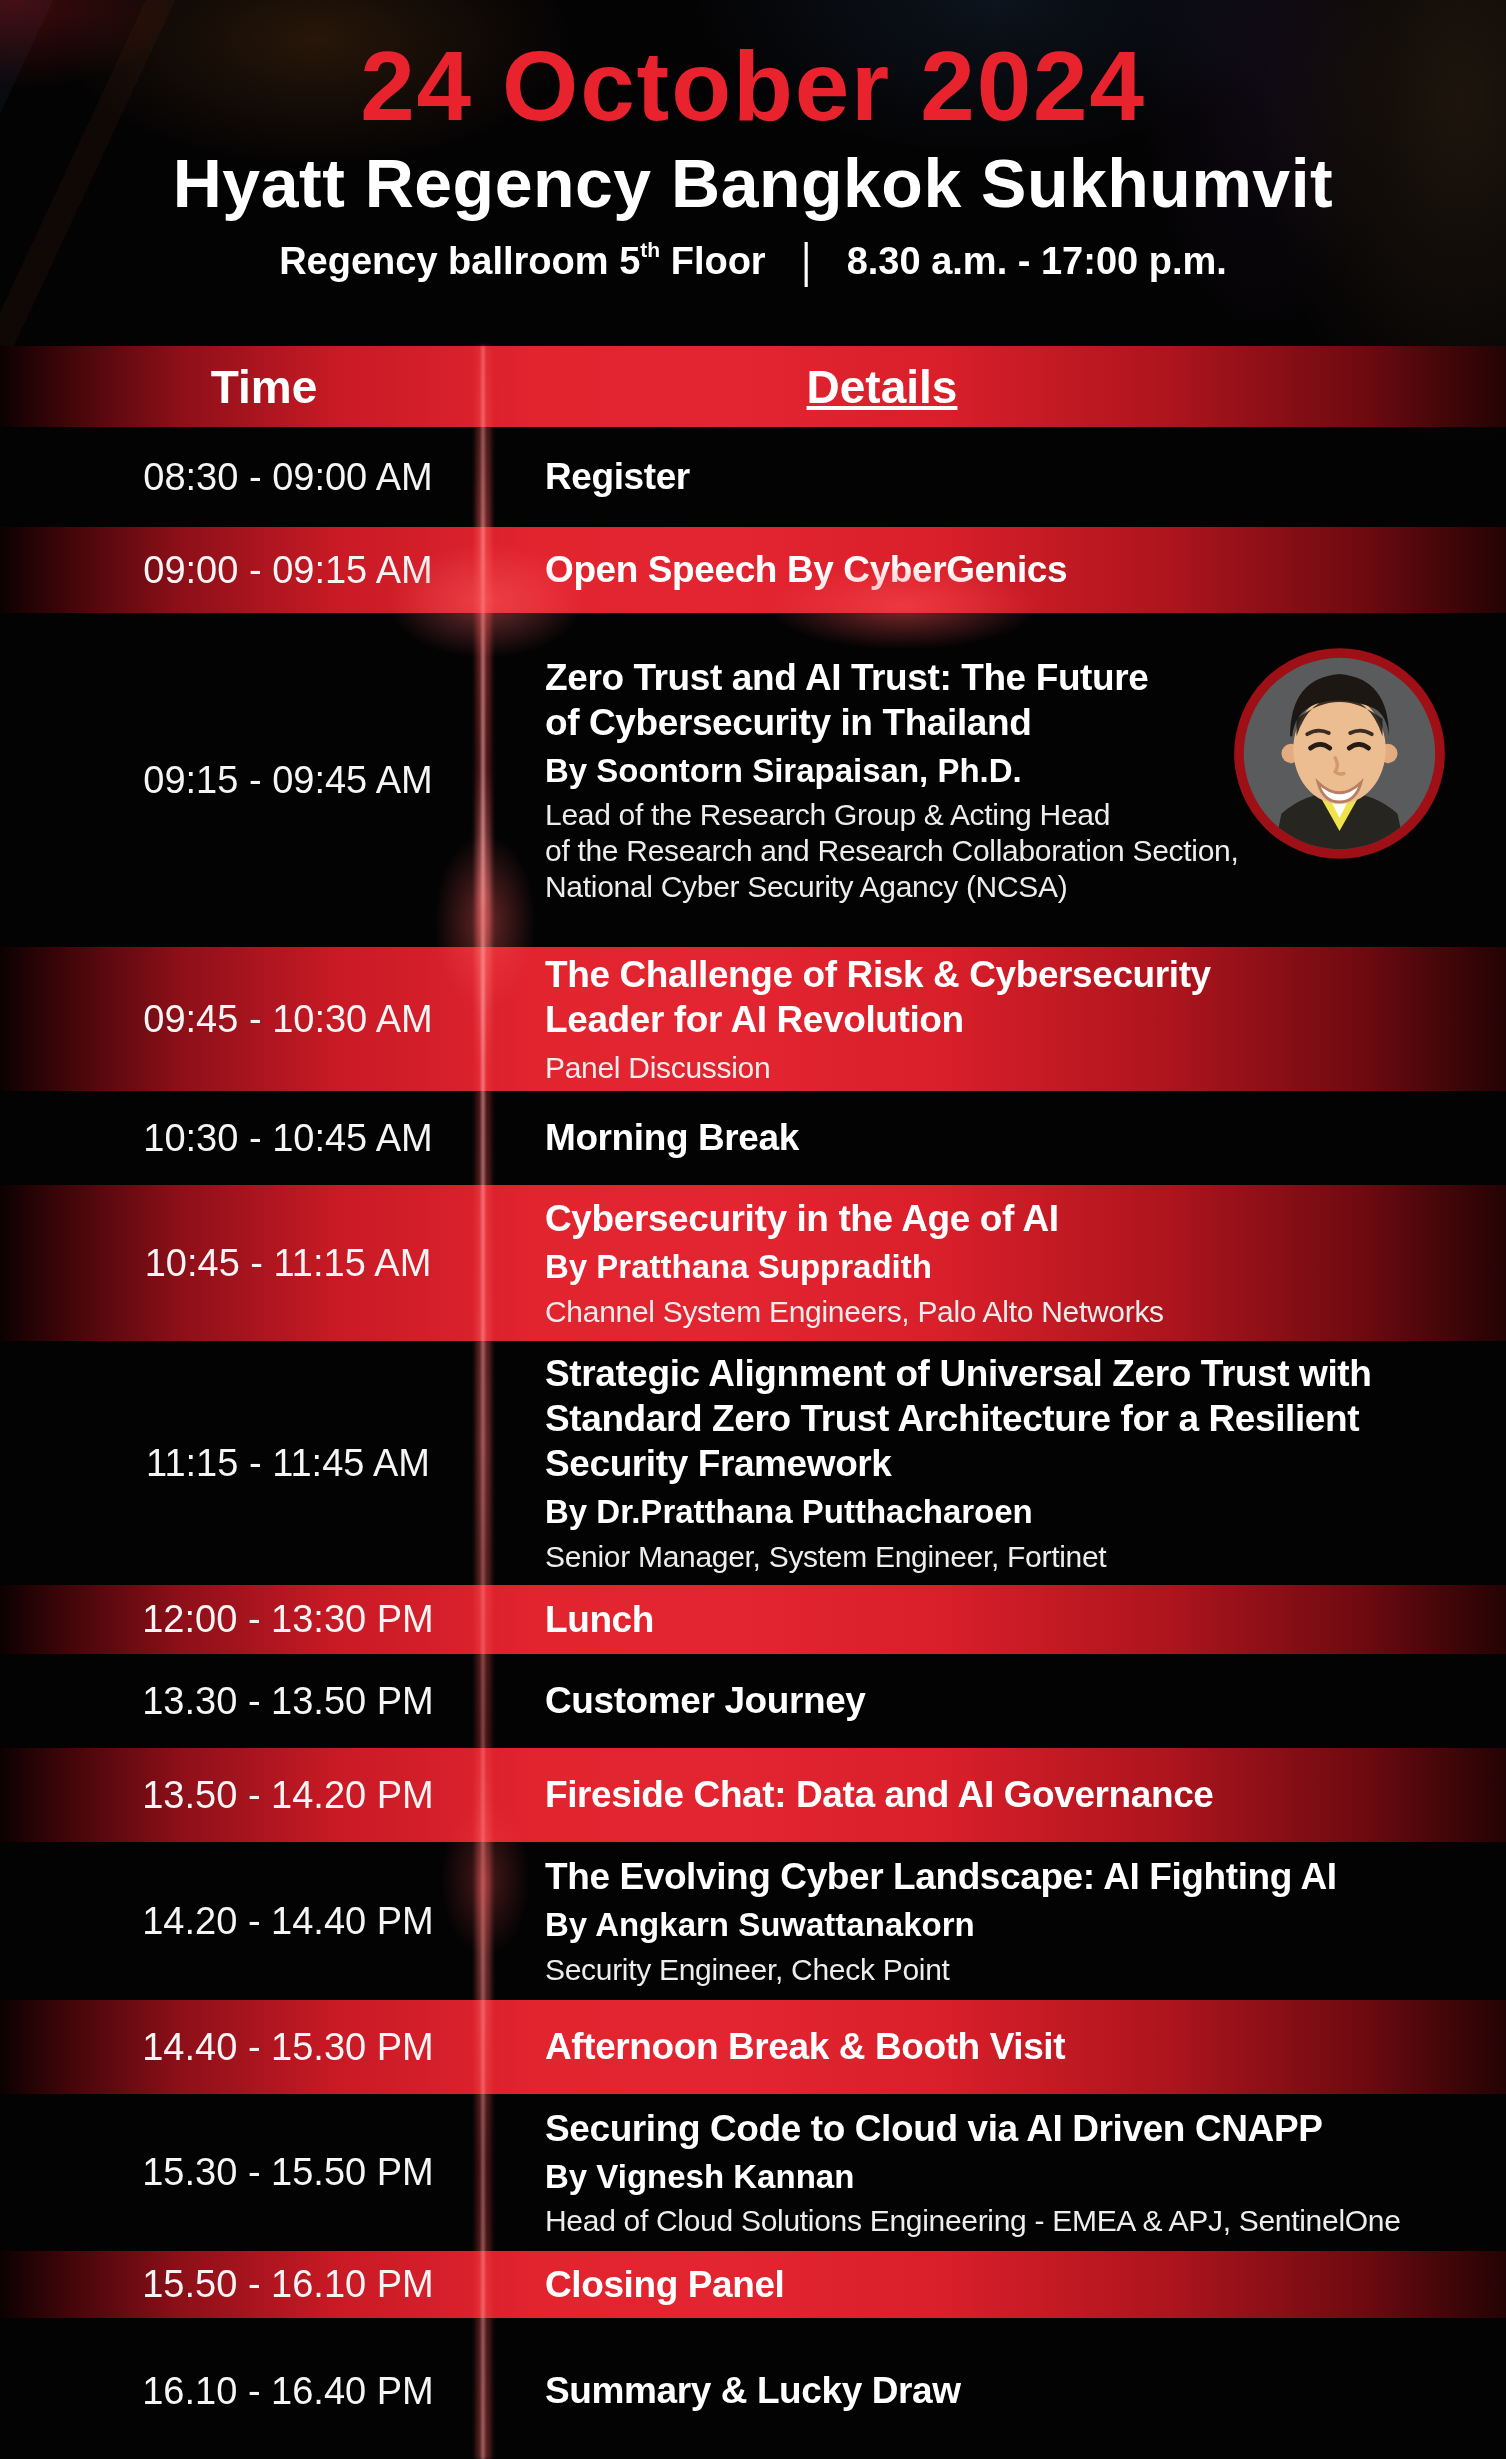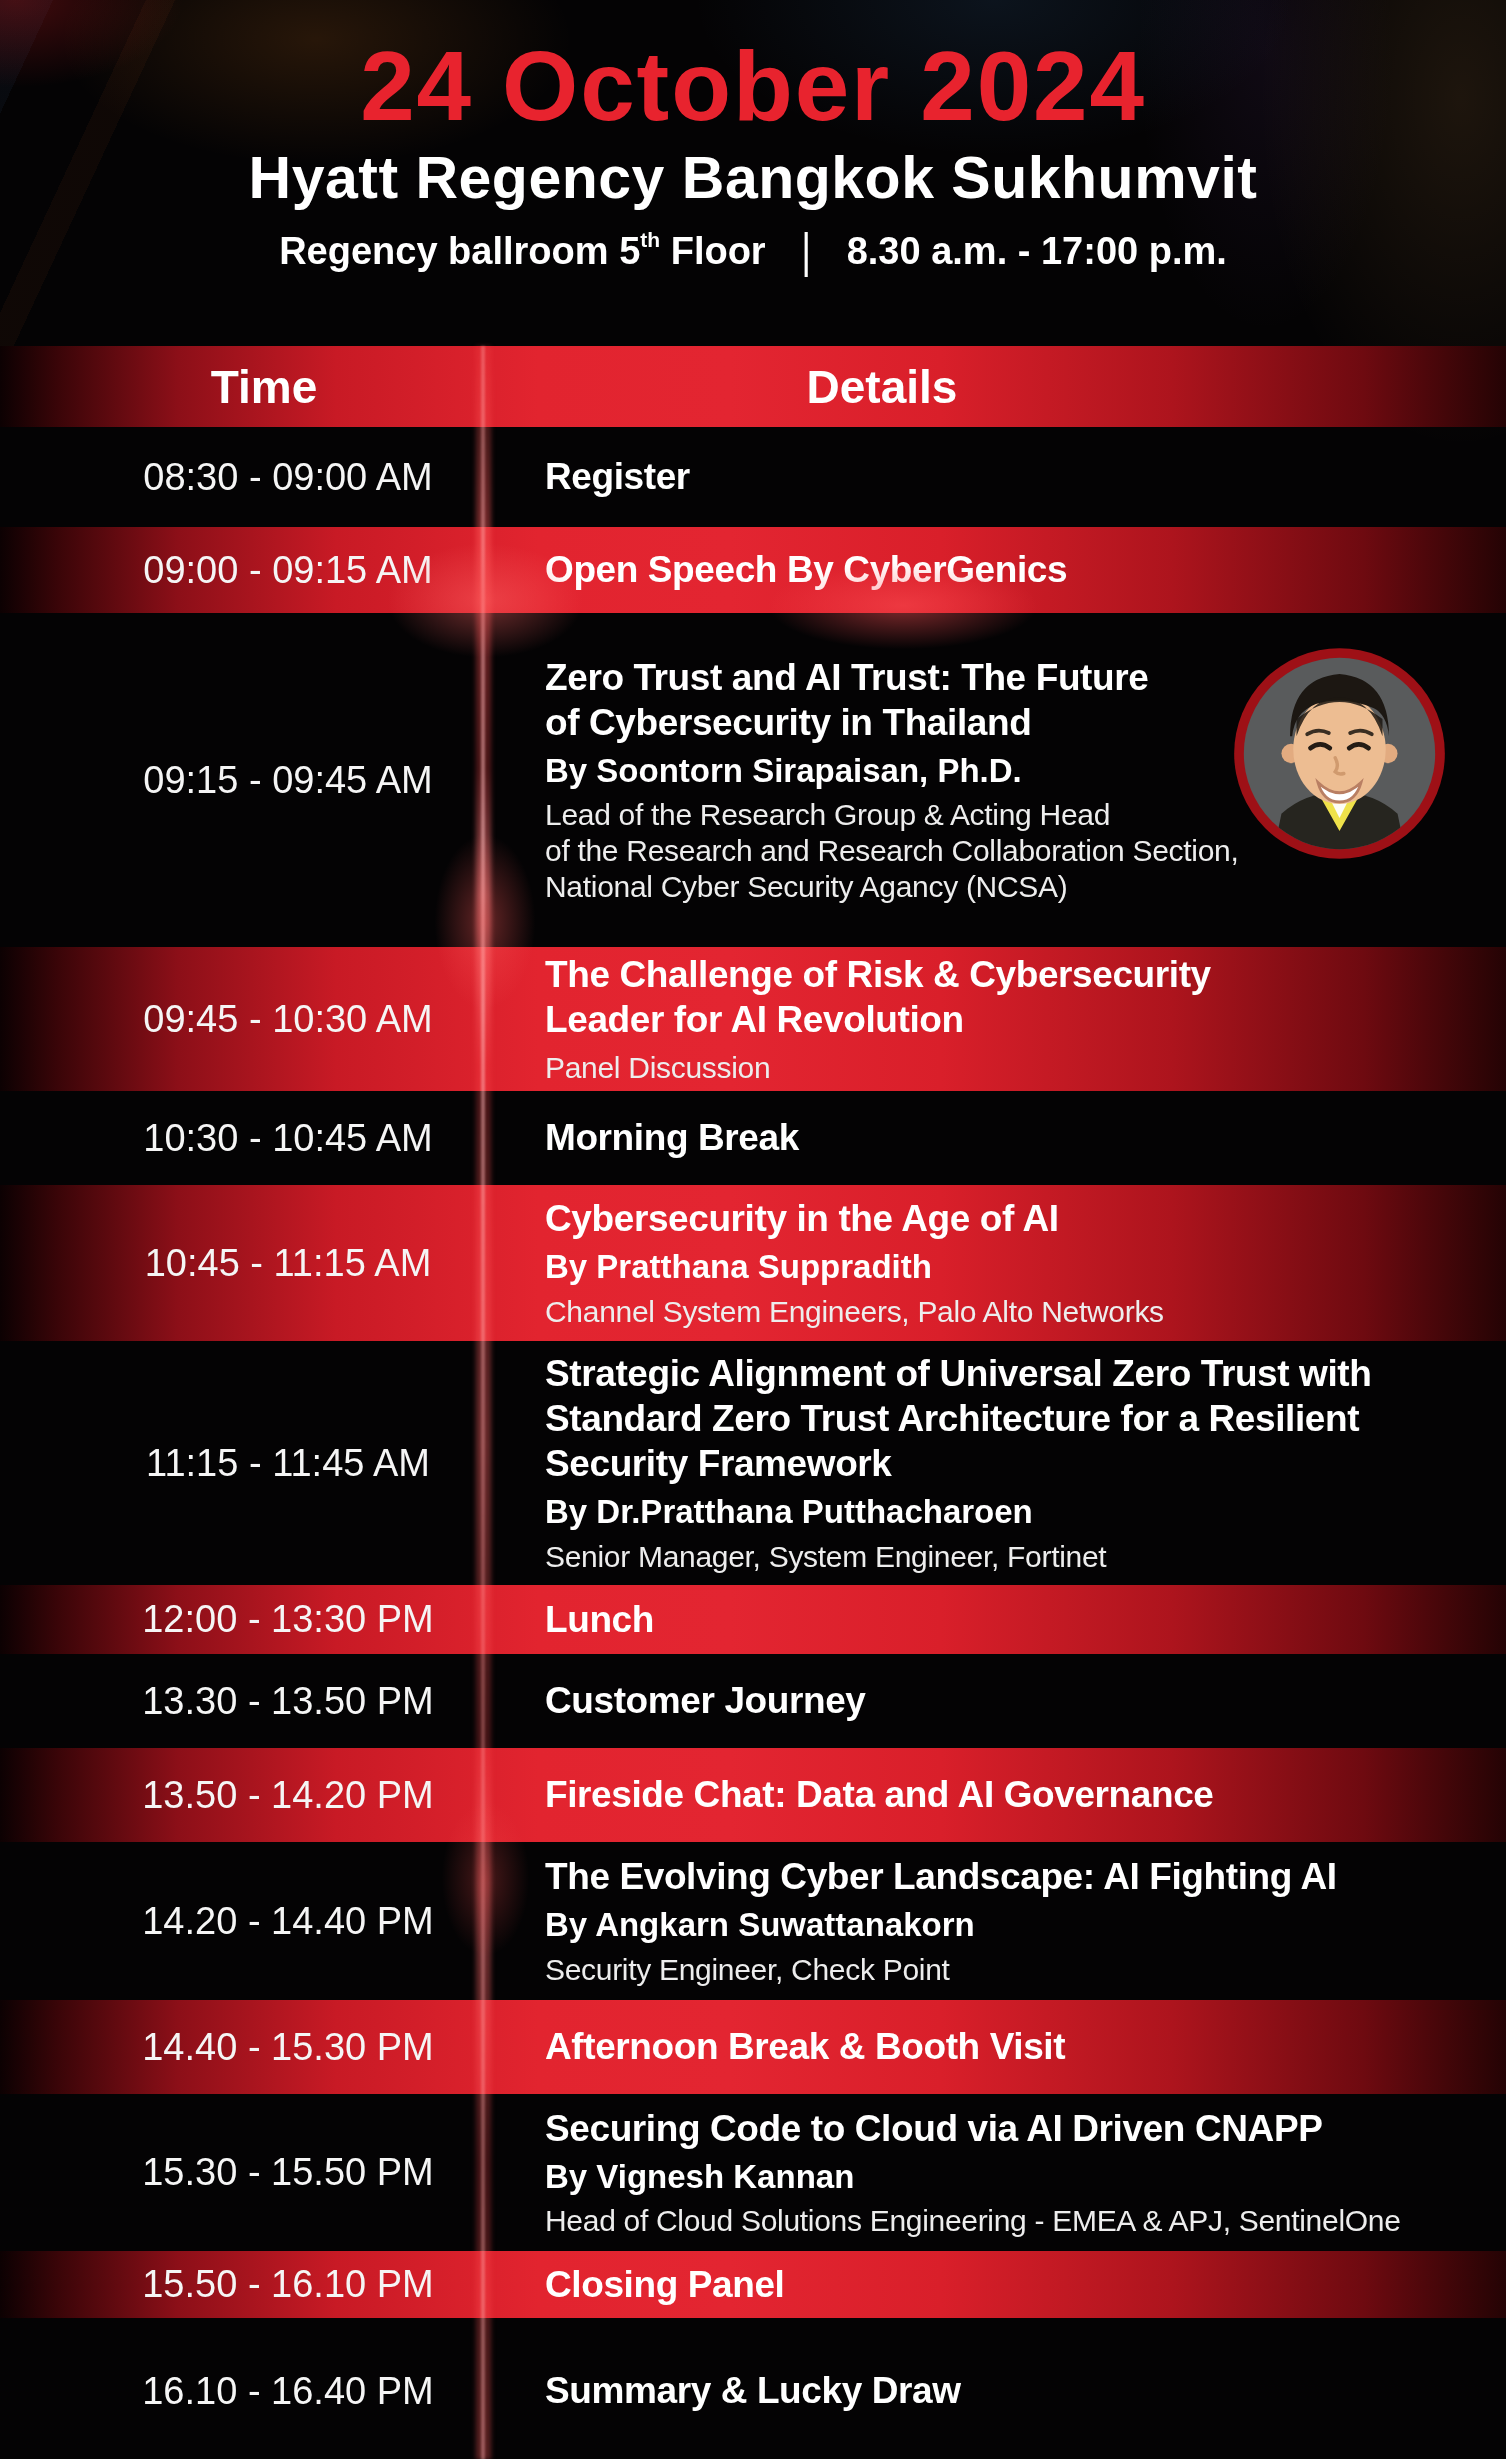--- a/index.html
+++ b/index.html
@@ -8,31 +8,31 @@
     radial-gradient(413px 202px at 21% 1.6%, rgba(255,140,40,.14), transparent 62%),
     radial-gradient(500px 259px at 66% 0%, rgba(70,140,210,.12), transparent 60%),
     radial-gradient(288px 500px at 97% 4%, rgba(255,180,90,.10), transparent 70%),
     radial-gradient(240px 125px at 1% 0%, rgba(225,30,35,.28), transparent 70%),
     radial-gradient(183px 403px at 84% 2%, rgba(120,70,160,.10), transparent 70%),
     linear-gradient(115deg, rgba(45,75,115,.10) 0 2%, transparent 2% 5.5%, rgba(160,70,25,.07) 5.5% 6.6%, transparent 6.6% 100%),
     #040304;}
   
   .hdr{position:relative;height:346px;text-align:center;}
   .hdr-date{margin:0;padding-top:35px;font-size:98px;line-height:1.05;font-weight:bold;letter-spacing:1.9px;color:#e8232e;}
-  .hdr-venue{margin:7.7px 0 0 0;font-size:59px;line-height:1.1;font-weight:bold;color:#fff;letter-spacing:0.5px;}
+  .hdr-venue{margin:7.7px 0 0 0;font-size:68px;line-height:1.1;font-weight:bold;color:#fff;letter-spacing:0.5px;}
   .hdr-loc{margin-top:17.3px;font-size:38px;font-weight:bold;color:#fff;}
   .hdr-loc sup{font-size:21px;vertical-align:17.3px;}
   .hdr-sep{display:inline-block;margin:0 25px;font-weight:normal;transform:scaleY(1.25);}
   
   .tbl{position:relative;}
   .band-red{background:linear-gradient(90deg,#0c0102 0,#3a0508 58px,#8c0f18 178px,#c81a25 336px,#e2242f 538px,#e32531 730px,#d91f2a 941px,#ad141d 1172px,#6e0a10 1364px,#240304 100%);}
   .thead{display:flex;height:81px;}
   .th{display:flex;align-items:center;justify-content:center;font-weight:bold;font-size:46px;}
   .th.time{width:485px;padding-left:43px;box-sizing:border-box;}
-  .th.details{flex:1;padding-right:227px;box-sizing:border-box;}
+  .th.details{flex:1;padding-right:227px;box-sizing:border-box;text-decoration:underline;}
   .row{display:flex;position:relative;}
   .row.red{background:linear-gradient(90deg,#0c0102 0,#3a0508 58px,#8c0f18 178px,#c81a25 336px,#e2242f 538px,#e32531 730px,#d91f2a 941px,#ad141d 1172px,#6e0a10 1364px,#240304 100%);}
   .cell{display:flex;flex-direction:column;justify-content:center;box-sizing:border-box;}
   .time-cell{width:485px;align-items:center;padding-left:91px;font-size:38px;color:#f5f5f5;white-space:nowrap;}
   .details-cell{flex:1;padding-left:60px;padding-right:10px;}
   .title{font-size:37px;font-weight:bold;line-height:1.22;letter-spacing:-0.4px;white-space:nowrap;}
   .speaker{font-size:33px;font-weight:bold;margin-top:7px;white-space:nowrap;}
   .role{font-size:30px;font-weight:normal;color:#ededed;line-height:1.2;margin-top:7.7px;letter-spacing:-0.3px;white-space:nowrap;}
   #rows .row:nth-child(1){height:100px}
   #rows .row:nth-child(2){height:86px}

